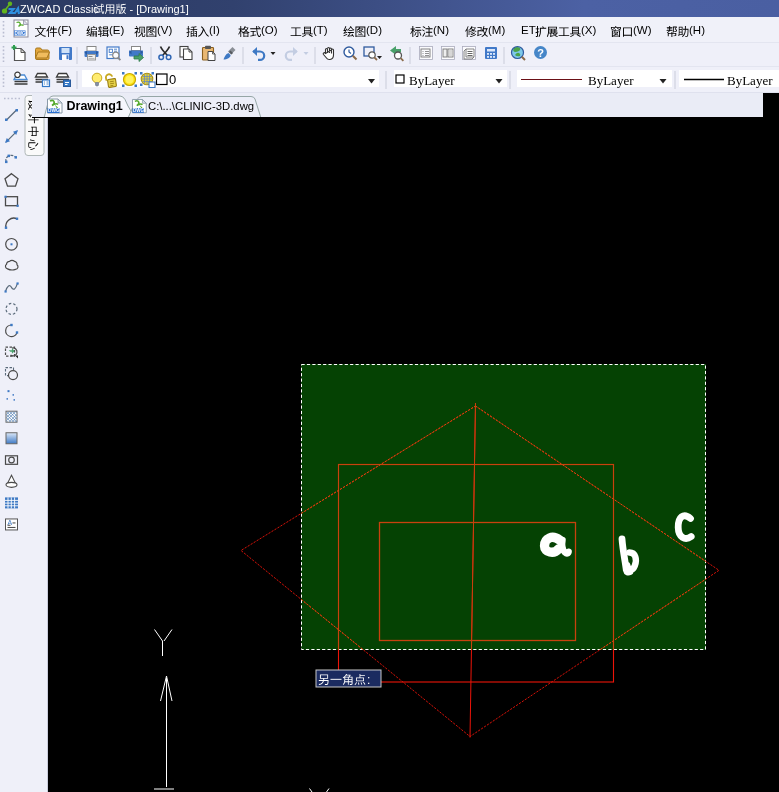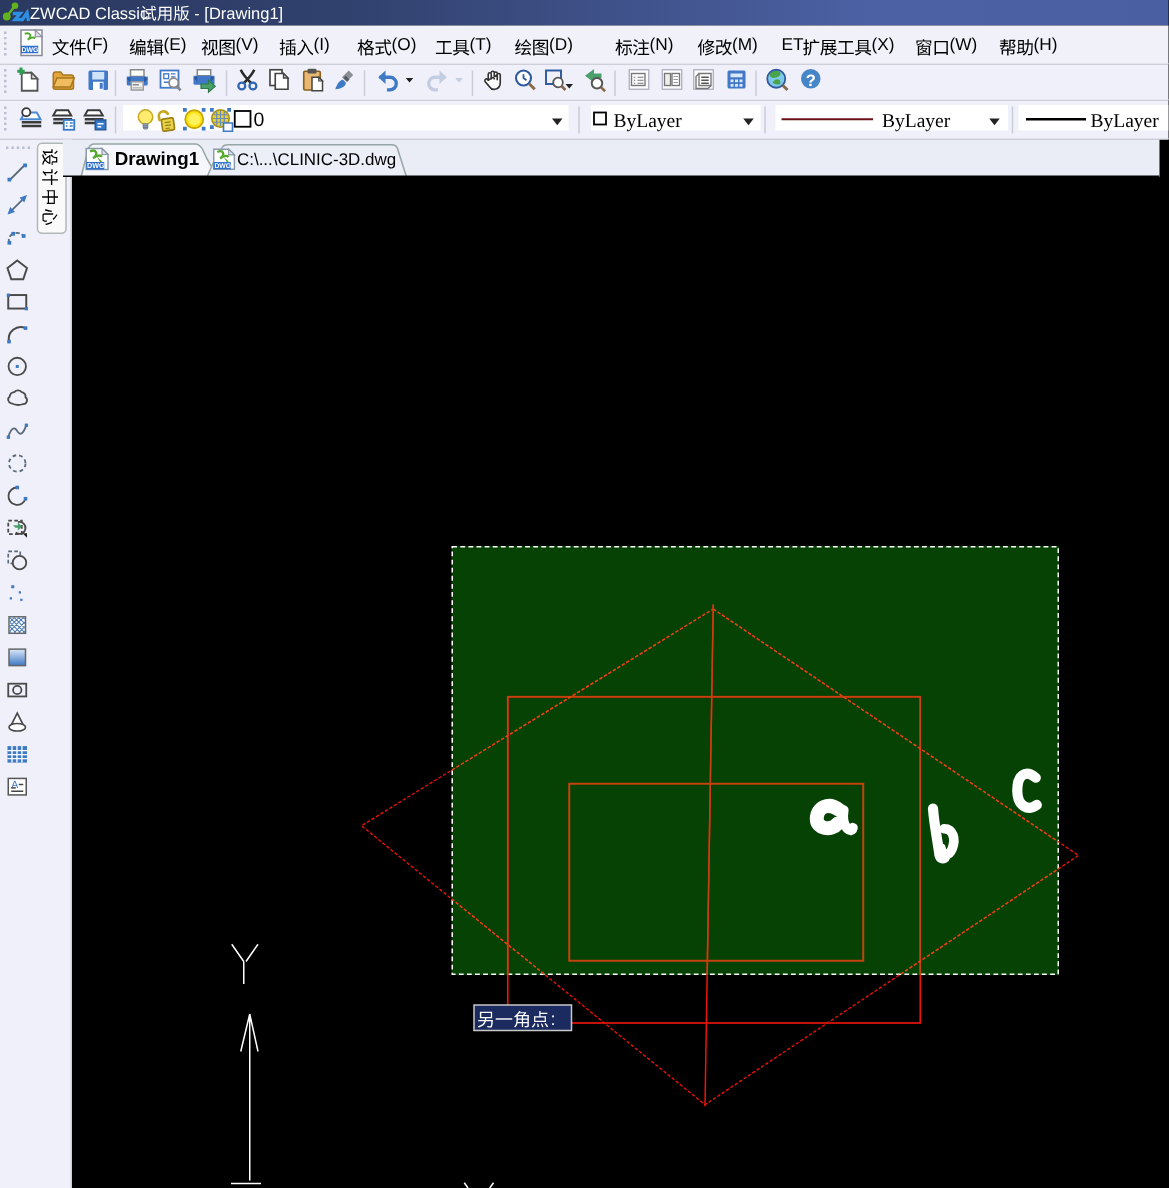--- a/index.html
+++ b/index.html
@@ -411,21 +411,21 @@
           <path d="M9 6.5 h3 M4 11 h8" stroke="#444" stroke-width="1"></path>
           <path d="M4 8.8 h3" stroke="#444" stroke-width="1"></path>
         </g>
         <rect x="25" y="2.5" width="19" height="60" rx="3" fill="#fafafa" stroke="#b0b8b8"></rect>
         <use href="#g31" transform="translate(29 6) rotate(90) scale(11.5)" fill="#000"></use>
         <use href="#g30" transform="translate(29 19.3) rotate(90) scale(11.5)" fill="#000"></use>
         <use href="#g1" transform="translate(29 32.6) rotate(90) scale(11.5)" fill="#000"></use>
         <use href="#g14" transform="translate(29 45.9) rotate(90) scale(11.5)" fill="#000"></use>
       </svg>
     </div>
-    <div class="abs" style="left:42px;top:93px;width:731px;height:25px;background:#eaecf6">
+    <div class="abs" style="left:32px;top:93px;width:731px;height:25px;background:#eaecf6">
       <svg width="731" height="25" style="position:absolute">
         <path d="M1 25 L12 25 L17 6 Q18 3 21 3 L88 3 Q91 3 93 6.5 L96 13 L103 25 Z" fill="#f6f7fd" stroke="#96a6a6" stroke-width="1"></path>
         <path d="M96 25 L100 16 Q102 12 104 9 L106 5.5 Q107 3.5 110 3.5 L219 3.5 Q222 3.5 223 6 L229 25 Z" fill="#eceef8" stroke="#96a6a6" stroke-width="1"></path>
         <line x1="0" y1="24.5" x2="731" y2="24.5" stroke="#000" stroke-width="1"></line>
         <g transform="translate(15 5.5)">
           <g transform="scale(1.0)">
             <path d="M0.5 0.5 h10.5 l4 4 v10 h-14.5z" fill="#fff" stroke="#8a9aa8" stroke-width="1"></path>
             <path d="M11 0.5 l4 4 h-4z" fill="#dde4ea" stroke="#8a9aa8" stroke-width="0.8"></path>
             <path d="M3 2.5 q3-1.5 4 0.5 t-2 4 q4-3 6 -1" fill="none" stroke="#55aa2e" stroke-width="1.6"></path>
             <path d="M7.5 6 l3.5 3 -1 1z" fill="#55aa2e"></path>

